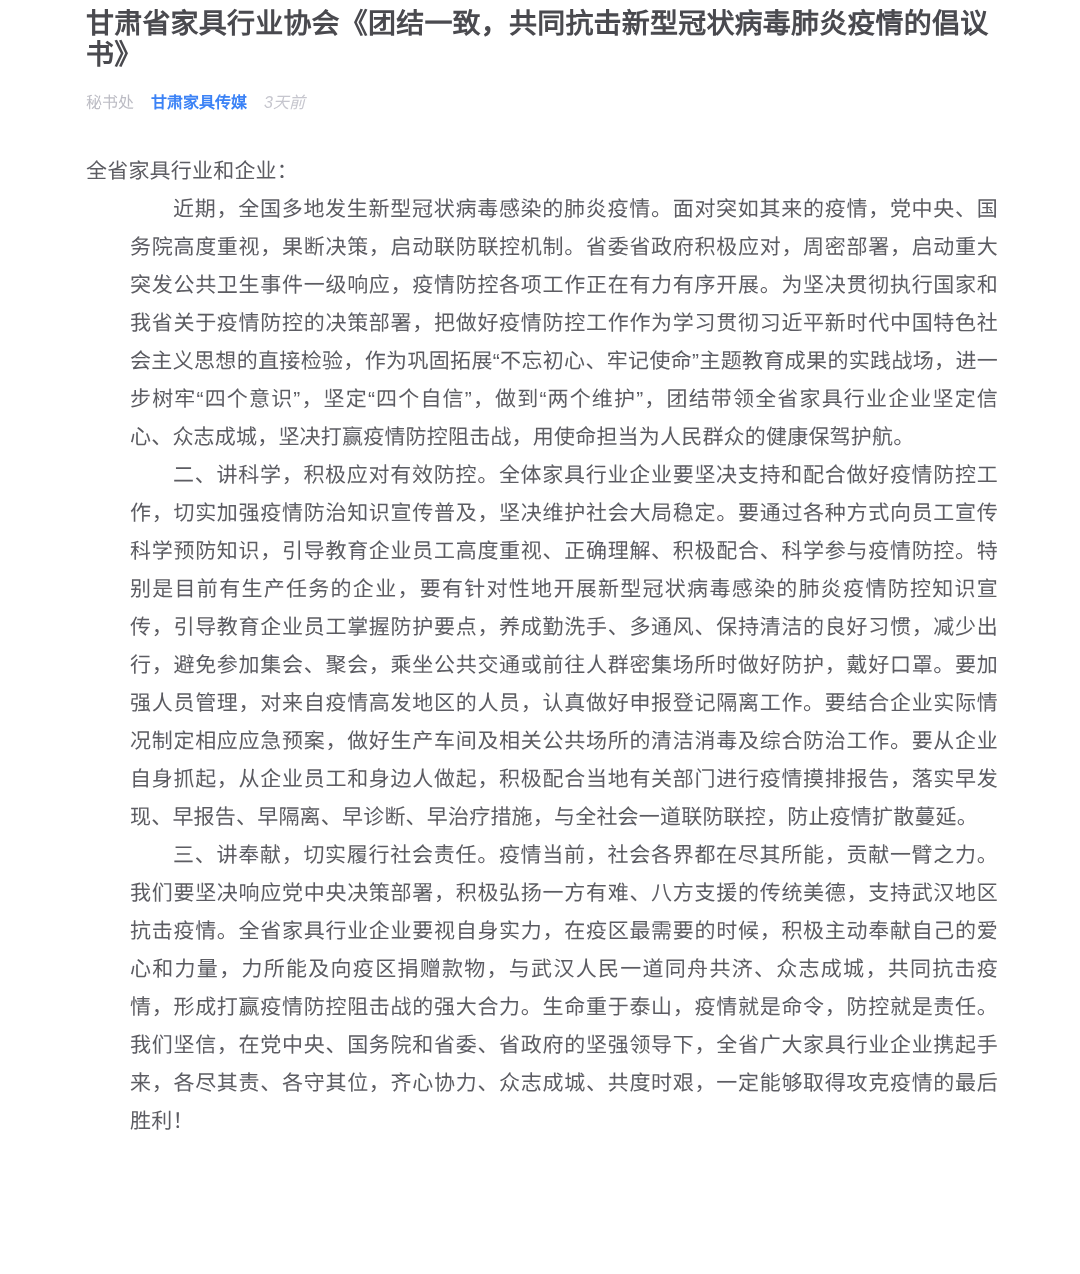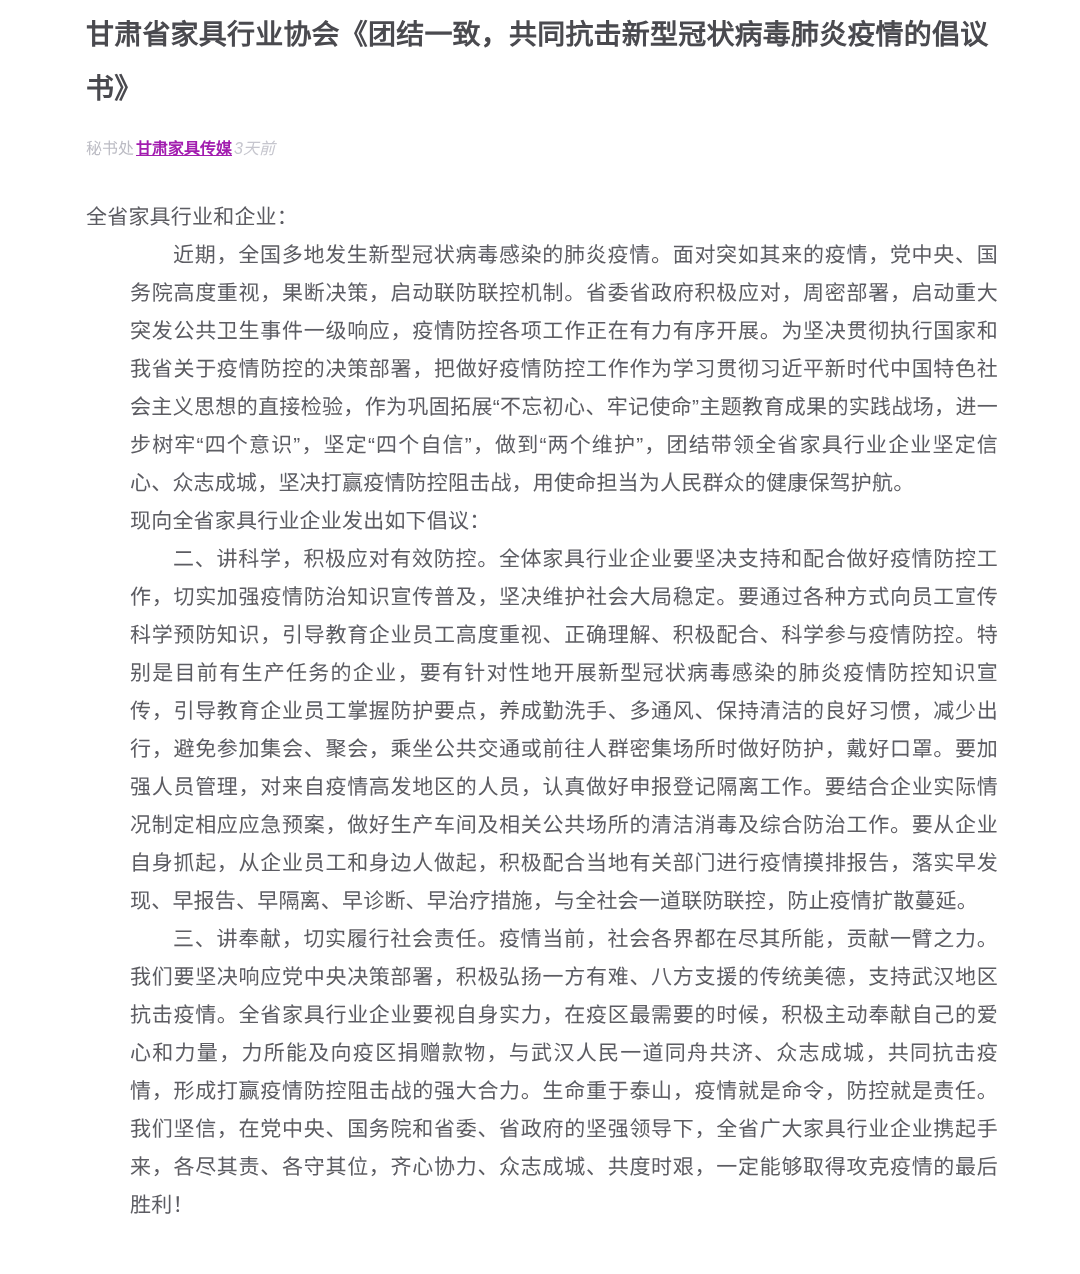--- a/index.html
+++ b/index.html
@@ -19,42 +19,41 @@
     box-sizing: border-box;
     width: 1080px;
     min-height: 1274px;
     padding: 8px 82px 0 86px;
     background: #ffffff;
   }
   .article-title {
     margin: 0;
     padding: 0;
     font-size: 28px;
-    line-height: 54px;
+    line-height: 31px;
     font-weight: 700;
     color: #4a4a4f;
     letter-spacing: 0.2px;
     text-align: left;
   }
   .article-meta {
     margin-top: 22px;
     display: flex;
     align-items: baseline;
-    gap: 2px;
+    gap: 17px;
     font-size: 16px;
     line-height: 22px;
   }
   .meta-author {
     color: #bcbcc4;
     font-weight: 400;
   }
   .meta-source {
-    color: #a21caf;
+    color: #3b82f6;
     font-weight: 700;
-    text-decoration: underline;
   }
   .meta-time {
     color: #c6c6ce;
     font-weight: 400;
     font-style: italic;
   }
   .article-body {
     margin-top: 38px;
   }
   .para {
@@ -87,21 +86,20 @@
     <span class="meta-source">甘肃家具传媒</span>
     <span class="meta-time">3天前</span>
   </div>
 
   <div class="article-body">
 
     <p class="para">全省家具行业和企业：</p>
 
     <p class="para indent">近期，全国多地发生新型冠状病毒感染的肺炎疫情。面对突如其来的疫情，党中央、国务院高度重视，果断决策，启动联防联控机制。省委省政府积极应对，周密部署，启动重大突发公共卫生事件一级响应，疫情防控各项工作正在有力有序开展。为坚决贯彻执行国家和我省关于疫情防控的决策部署，把做好疫情防控工作作为学习贯彻习近平新时代中国特色社会主义思想的直接检验，作为巩固拓展“不忘初心、牢记使命”主题教育成果的实践战场，进一步树牢“四个意识”，坚定“四个自信”，做到“两个维护”，团结带领全省家具行业企业坚定信心、众志成城，坚决打赢疫情防控阻击战，用使命担当为人民群众的健康保驾护航。</p>
 
-    <p class="para">现向全省家具行业企业发出如下倡议：</p>
 
 
     <p class="para indent">二、讲科学，积极应对有效防控。全体家具行业企业要坚决支持和配合做好疫情防控工作，切实加强疫情防治知识宣传普及，坚决维护社会大局稳定。要通过各种方式向员工宣传科学预防知识，引导教育企业员工高度重视、正确理解、积极配合、科学参与疫情防控。特别是目前有生产任务的企业，要有针对性地开展新型冠状病毒感染的肺炎疫情防控知识宣传，引导教育企业员工掌握防护要点，养成勤洗手、多通风、保持清洁的良好习惯，减少出行，避免参加集会、聚会，乘坐公共交通或前往人群密集场所时做好防护，戴好口罩。要加强人员管理，对来自疫情高发地区的人员，认真做好申报登记隔离工作。要结合企业实际情况制定相应应急预案，做好生产车间及相关公共场所的清洁消毒及综合防治工作。要从企业自身抓起，从企业员工和身边人做起，积极配合当地有关部门进行疫情摸排报告，落实早发现、早报告、早隔离、早诊断、早治疗措施，与全社会一道联防联控，防止疫情扩散蔓延。</p>
 
     <p class="para indent">三、讲奉献，切实履行社会责任。疫情当前，社会各界都在尽其所能，贡献一臂之力。我们要坚决响应党中央决策部署，积极弘扬一方有难、八方支援的传统美德，支持武汉地区抗击疫情。全省家具行业企业要视自身实力，在疫区最需要的时候，积极主动奉献自己的爱心和力量，力所能及向疫区捐赠款物，与武汉人民一道同舟共济、众志成城，共同抗击疫情，形成打赢疫情防控阻击战的强大合力。生命重于泰山，疫情就是命令，防控就是责任。我们坚信，在党中央、国务院和省委、省政府的坚强领导下，全省广大家具行业企业携起手来，各尽其责、各守其位，齐心协力、众志成城、共度时艰，一定能够取得攻克疫情的最后胜利！</p>
 
   </div>
 
 </div>
 

